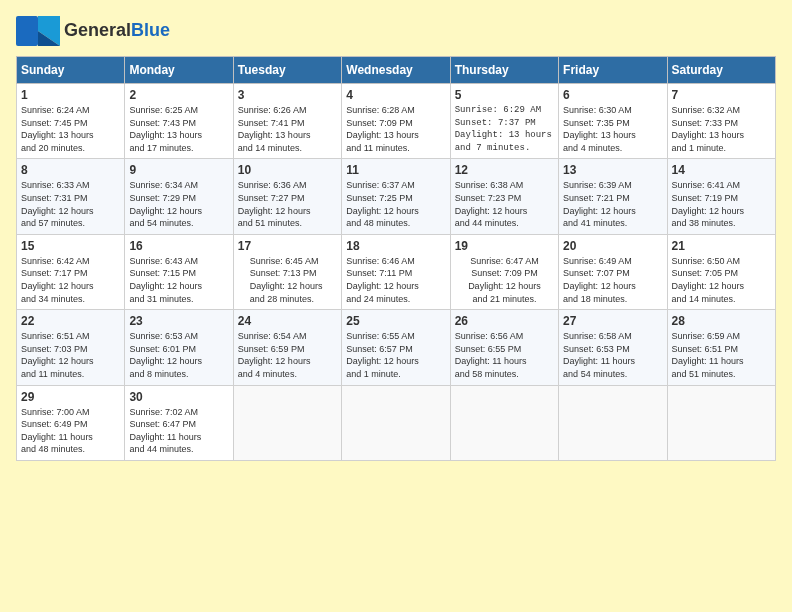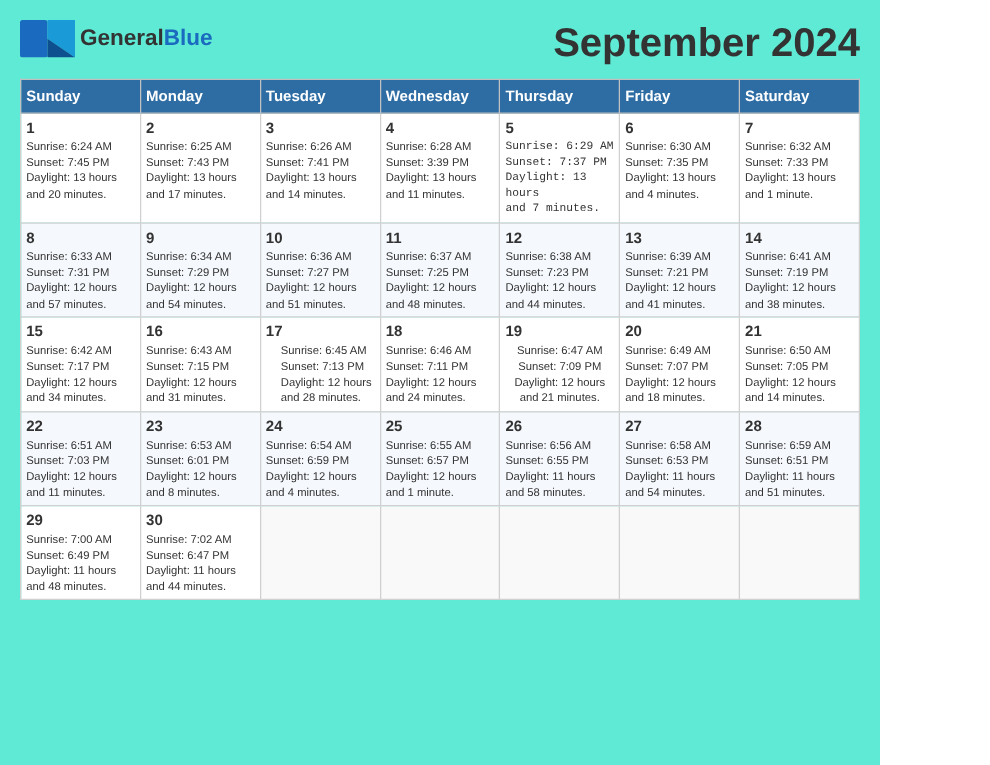--- a/index.html
+++ b/index.html
@@ -4,24 +4,24 @@
   <style>
     * { margin: 0; padding: 0; box-sizing: border-box; }
     body {
       font-family: Arial, sans-serif;
       background: #fff;
       width: 792px;
       height: 612px;
       overflow: hidden;
     }
     .page {
-      width: 704px;
+      width: 792px;
       height: 612px;
       padding: 16px;
-      background: #5eead4;
+      background: #fef9c3;
     }
     .header {
       display: flex;
       justify-content: space-between;
       align-items: flex-start;
       margin-bottom: 10px;
     }
     .logo {
       display: flex;
       flex-direction: column;
@@ -109,21 +109,20 @@
           <polygon points="22,15 44,30 22,30" fill="#0e4f8f"></polygon>
         </svg>
         <div>
           <span class="logo-text">
             <span class="general">General</span><span class="blue">Blue</span>
           </span>
         </div>
       </div>
     </div>
     <div class="title-block">
-      <div class="month-title">September 2024</div>
     </div>
   </div>
 
   <table class="calendar">
     <thead>
       <tr id="dow-row">
       <th>Sunday</th>
           <th>Monday</th>
           <th>Tuesday</th>
           <th>Wednesday</th>
@@ -151,21 +150,21 @@
           <td>
             <span class="day-num">3</span>
             <div class="day-info" style="white-space: pre-line;">Sunrise: 6:26 AM
 Sunset: 7:41 PM
 Daylight: 13 hours
 and 14 minutes.</div>
           </td>
           <td>
             <span class="day-num">4</span>
             <div class="day-info" style="white-space: pre-line;">Sunrise: 6:28 AM
-Sunset: 3:39 PM
+Sunset: 7:09 PM
 Daylight: 13 hours
 and 11 minutes.</div>
           </td>
           <td>
             <span class="day-num">5</span>
             <div class="day-info" style="white-space: pre-line; font-family: Liberation Mono, monospace;">Sunrise: 6:29 AM
 Sunset: 7:37 PM
 Daylight: 13 hours
 and 7 minutes.</div>
           </td>

